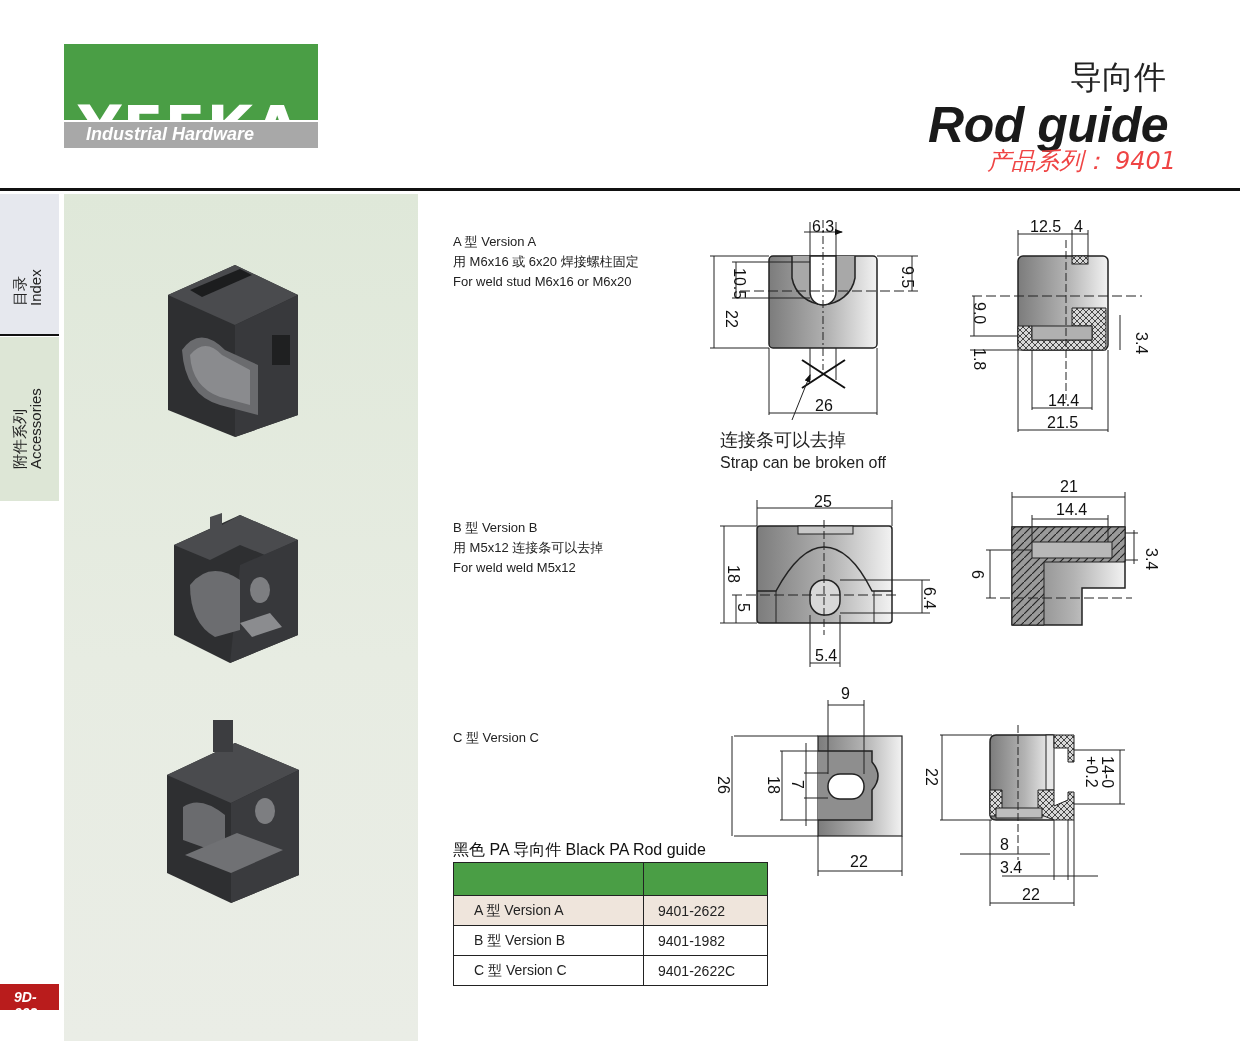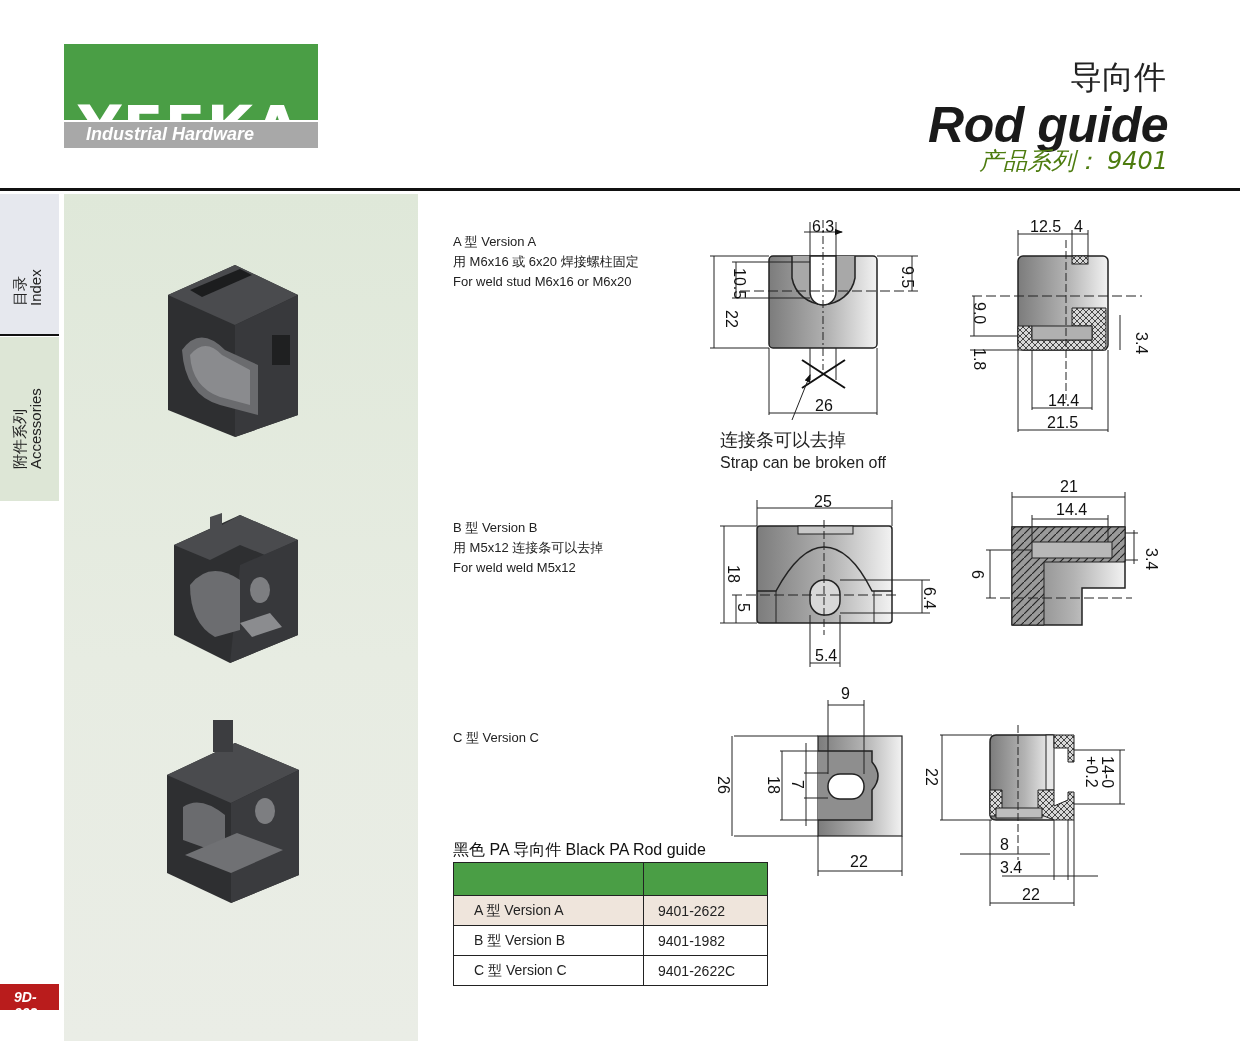--- a/index.html
+++ b/index.html
@@ -8,21 +8,21 @@
 
   
   .logo { position: absolute; left: 64px; top: 44px; width: 254px; height: 104px; }
   .logo-green { position: absolute; left: 0; top: 0; width: 254px; height: 76px; background: #4a9e45; }
   .logo-text { position: absolute; left: 14px; top: 6px; font-size: 60px; font-weight: bold; color: #fff; letter-spacing: 1px; line-height: 66px; font-family: "DejaVu Sans", sans-serif; margin-top: 45px; }
   .logo-gray { position: absolute; left: 0; top: 78px; width: 254px; height: 26px; background: #a8a8a8; }
   .logo-sub { position: absolute; left: 22px; top: 2px; font-size: 18px; font-style: italic; font-weight: bold; color: #fff; }
 
   .title-cn { position: absolute; right: 74px; top: 56px; font-size: 32px; color: #222; font-family: "DejaVu Sans", sans-serif; }
   .title-en { position: absolute; right: 72px; top: 96px; font-size: 50px; font-weight: bold; font-style: italic; color: #1a1a1a; letter-spacing: -0.5px; }
-  .title-series { position: absolute; right: 72px; top: 145px; font-size: 24px; font-style: italic; color: #4d7c0f; font-family: "DejaVu Sans", sans-serif; margin-left: 32px; }
+  .title-series { position: absolute; right: 64px; top: 145px; font-size: 24px; font-style: italic; color: #ef4444; font-family: "DejaVu Sans", sans-serif; margin-left: 32px; }
 
   .header-rule { position: absolute; left: 0; top: 188px; width: 1240px; height: 3px; background: #111; }
 
   
   .side-index { position: absolute; left: 0; top: 194px; width: 59px; height: 140px; background: #e6e8ee; }
   .side-sep { position: absolute; left: 0; top: 334px; width: 59px; height: 2px; background: #111; }
   .side-acc { position: absolute; left: 0; top: 337px; width: 59px; height: 164px; background: #dde6d6; }
   .vtext { position: absolute; transform: rotate(-90deg); transform-origin: left top; white-space: nowrap; font-size: 15px; line-height: 16px; color: #222; }
   .side-index .vtext { left: 12px; top: 112px; }
   .side-acc .vtext { left: 12px; top: 132px; }

